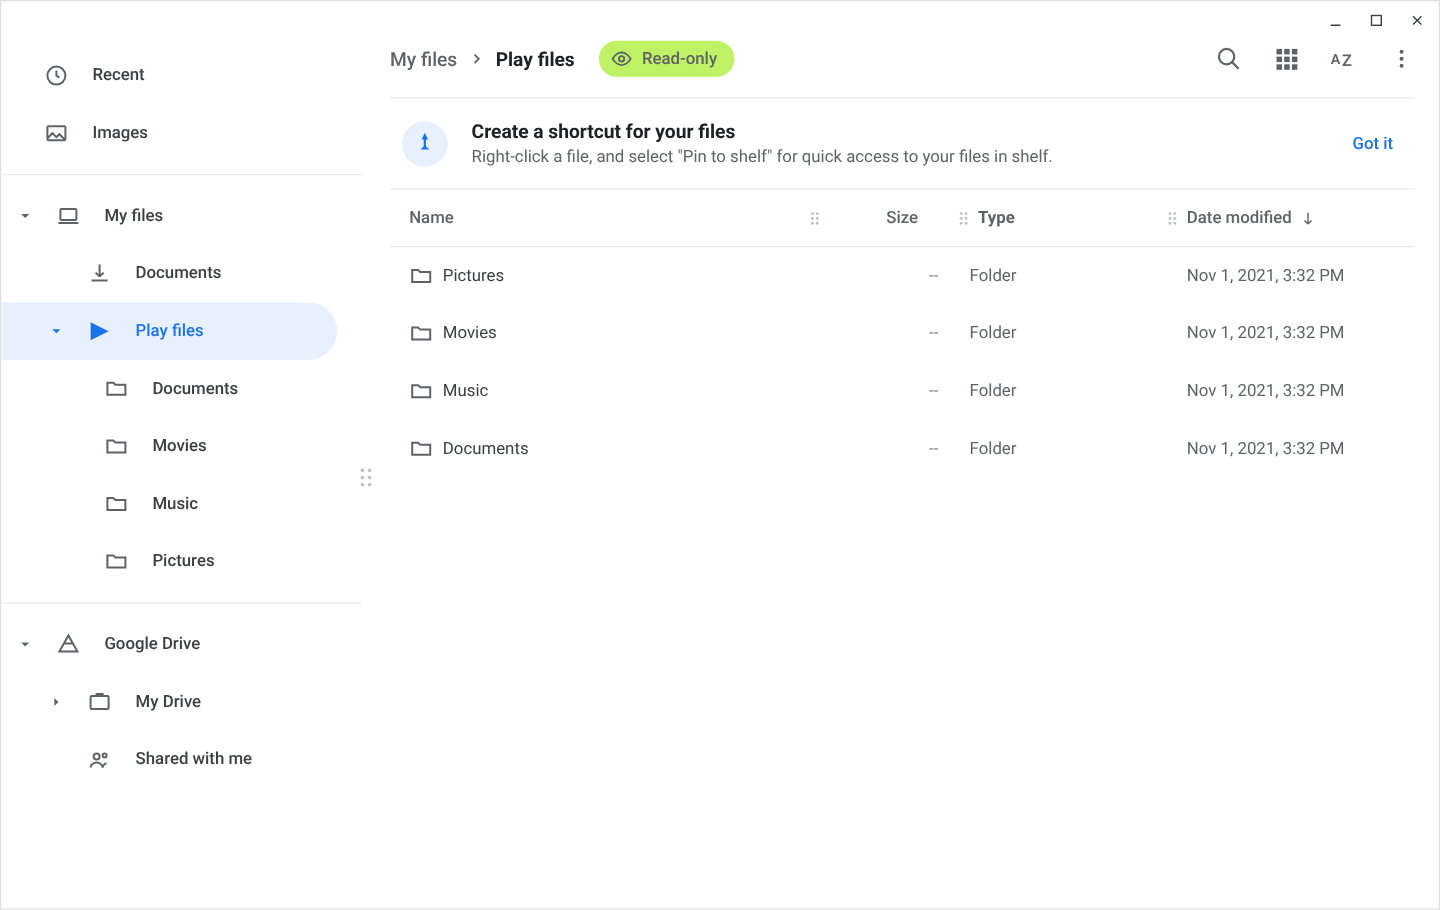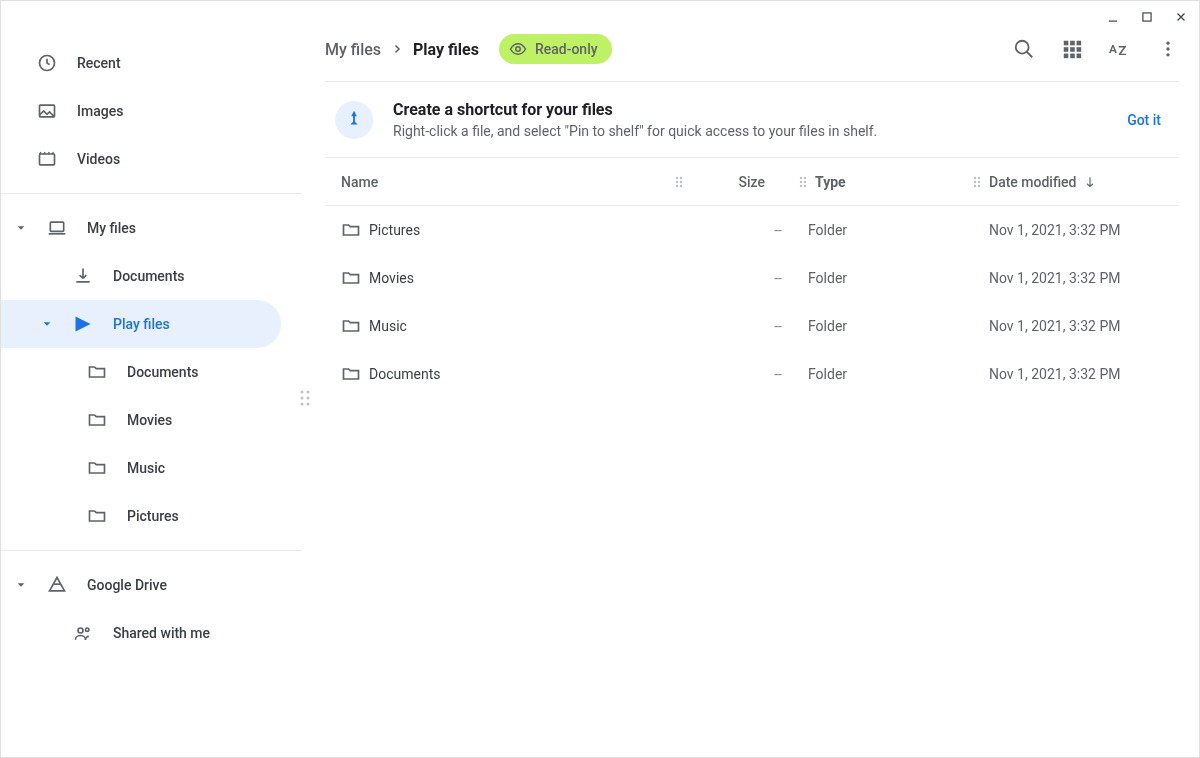--- a/index.html
+++ b/index.html
@@ -175,29 +175,20 @@
       </div>
       <div class="nav-item no-exp">
         <span class="ico">
           <svg width="20" height="20" viewBox="0 0 24 24" fill="none" stroke="#5f6368" stroke-width="2">
               <rect x="3" y="5" width="18" height="14" rx="1"></rect>
               <path d="M3 17l5-5 4 4 3-3 6 6"></path>
             </svg>
         </span>
         <span class="nav-label">Images</span>
       </div>
-      <div class="nav-item no-exp">
-        <span class="ico">
-          <svg width="20" height="20" viewBox="0 0 24 24" fill="none" stroke="#5f6368" stroke-width="2">
-              <rect x="3" y="6" width="18" height="13" rx="1"></rect>
-              <path d="M3 6l2-2M8 6l2-2M13 6l2-2M18 6l2-2"></path>
-            </svg>
-        </span>
-        <span class="nav-label">Videos</span>
-      </div>
     </div>
 
     <div class="nav-group">
       <div class="nav-item level0">
         <span class="exp">
           <svg width="10" height="10" viewBox="0 0 24 24">
               <path d="M4 8l8 8 8-8" fill="#5f6368"></path>
             </svg>
         </span>
         <span class="ico">
@@ -271,20 +262,34 @@
               <path d="M4 8l8 8 8-8" fill="#5f6368"></path>
             </svg>
         </span>
         <span class="ico">
           <svg width="20" height="20" viewBox="0 0 24 24" fill="none" stroke="#5f6368" stroke-width="2">
               <path d="M12 3L3 19h18L12 3z"></path>
               <path d="M8 11h8"></path>
             </svg>
         </span>
         <span class="nav-label">Google Drive</span>
+      </div>
+      <div class="nav-item level1">
+        <span class="exp">
+          <svg width="10" height="10" viewBox="0 0 24 24">
+              <path d="M8 4l8 8-8 8" fill="#5f6368"></path>
+            </svg>
+        </span>
+        <span class="ico">
+          <svg width="20" height="20" viewBox="0 0 24 24" fill="none" stroke="#5f6368" stroke-width="2">
+              <rect x="3" y="6" width="18" height="13" rx="1"></rect>
+              <path d="M9 6V4h6v2"></path>
+            </svg>
+        </span>
+        <span class="nav-label">My Drive</span>
       </div>
       <div class="nav-item level1">
         <span class="exp"></span>
         <span class="ico">
           <svg width="20" height="20" viewBox="0 0 24 24" fill="none" stroke="#5f6368" stroke-width="2">
               <circle cx="9" cy="9" r="3"></circle>
               <path d="M3 20c0-3 3-5 6-5s6 2 6 5"></path>
               <circle cx="17" cy="8" r="2"></circle>
               <path d="M15 20c0-2 2-4 4-4"></path>
             </svg>

